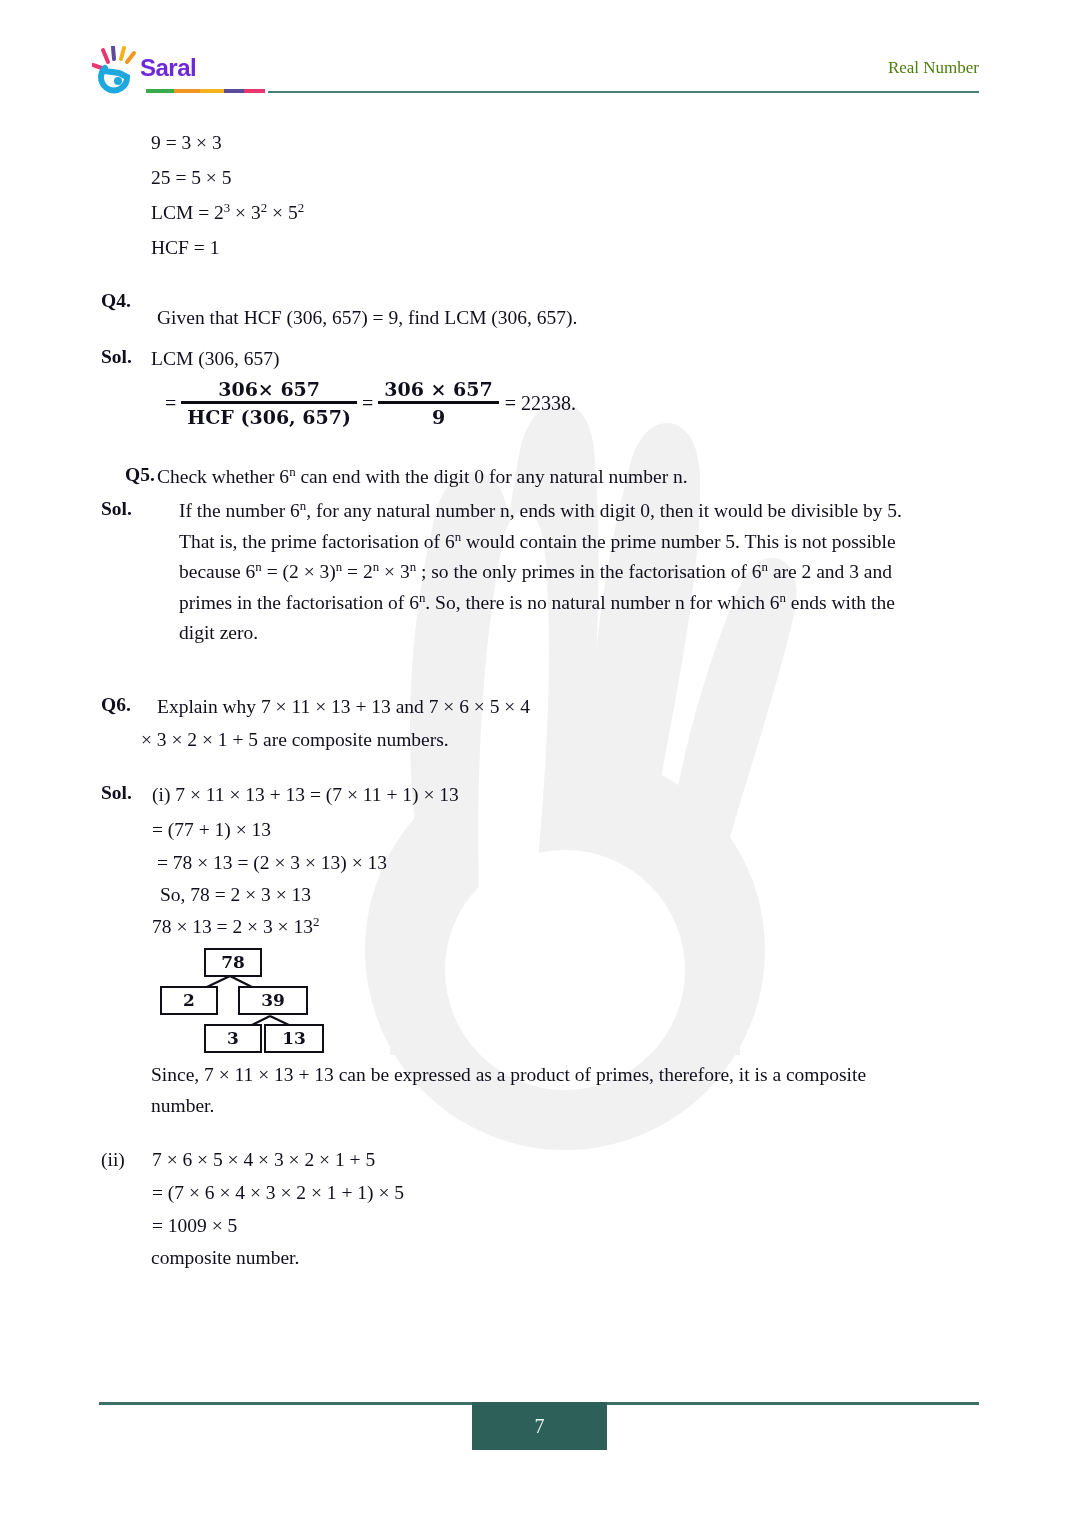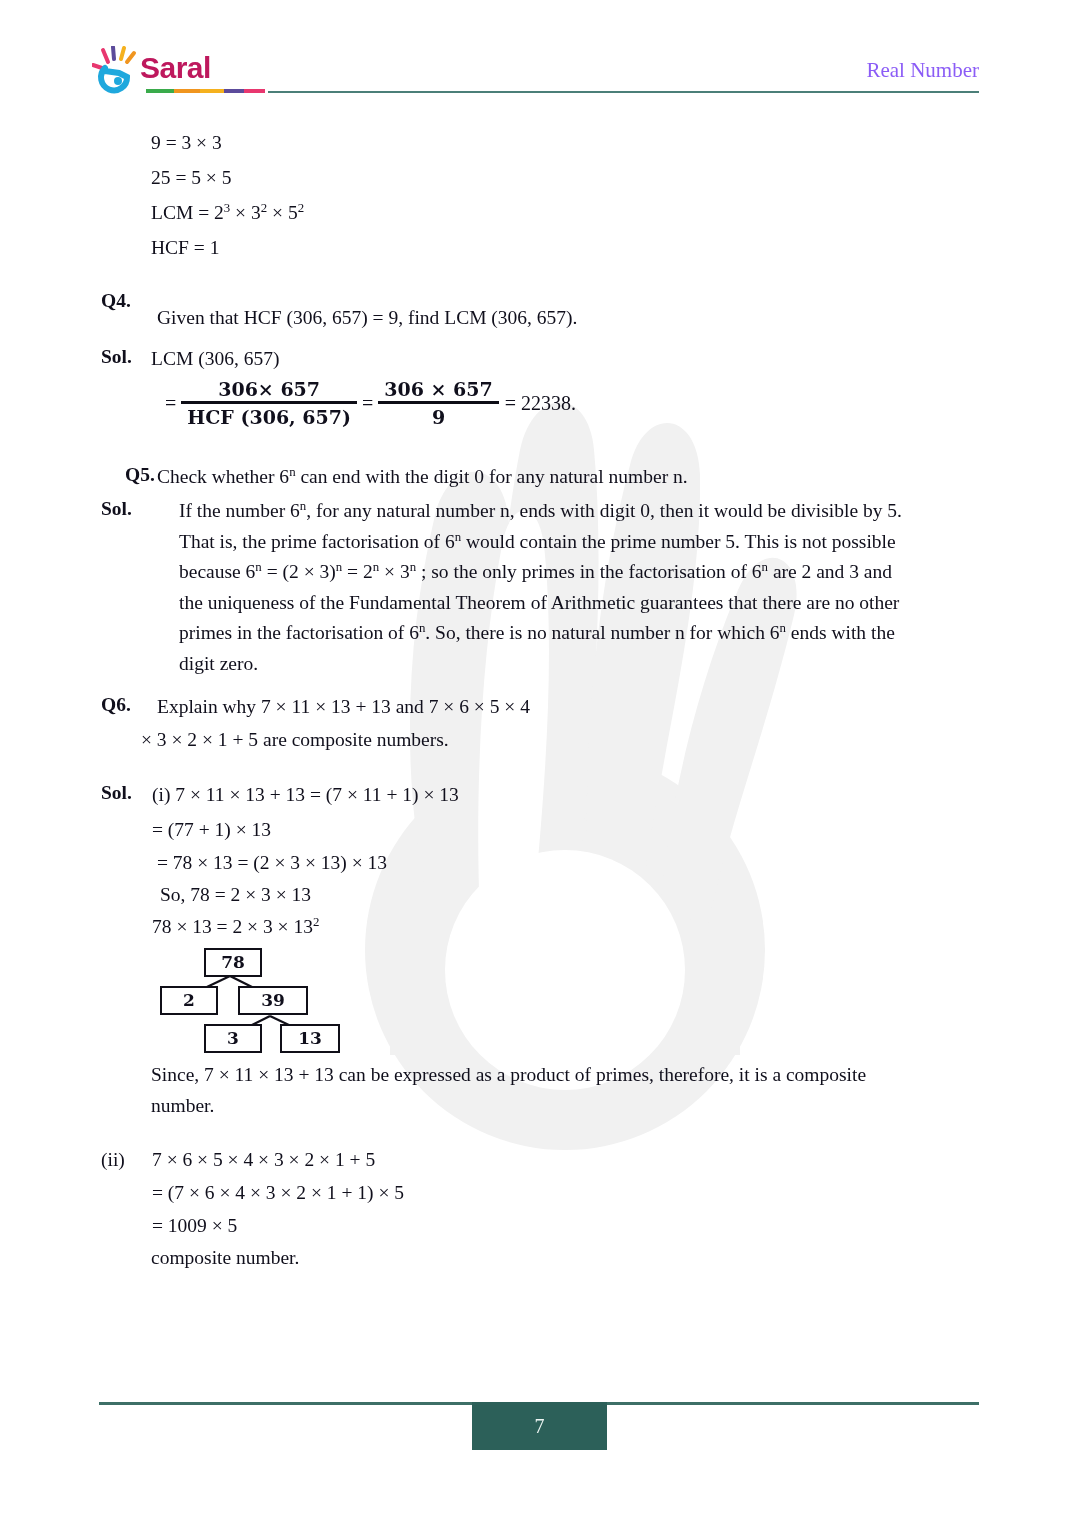--- a/index.html
+++ b/index.html
@@ -45,41 +45,41 @@
     top: 46px;
     width: 175px;
     height: 58px;
   }
   .logo-word {
     position: absolute;
     left: 48px;
     top: 2px;
     font-family: "Liberation Sans", "DejaVu Sans", sans-serif;
     font-weight: bold;
-    font-size: 30px;
+    font-size: 24px;
     letter-spacing: -0.5px;
-    color: #be185d;
+    color: #6d28d9;
     line-height: 40px;
   }
   .logo-bar {
     position: absolute;
     left: 54px;
     top: 43px;
     width: 119px;
     height: 4px;
     display: flex;
   }
   .logo-bar span { height: 100%; }
   .header-title {
     position: absolute;
     right: 100px;
     top: 58px;
-    font-size: 21px;
+    font-size: 17px;
     font-family: "Liberation Serif", "DejaVu Serif", serif;
-    color: #8b5cf6;
+    color: #4d7c0f;
     white-space: nowrap;
   }
   .header-rule {
     position: absolute;
     left: 268px;
     top: 91px;
     width: 711px;
     height: 2px;
     background: #4b7f78;
   }
@@ -275,21 +275,20 @@
     <div class="para" style="left:151px; top:496px; width:840px;margin-left:28px;">
       <div>
         <span>If the number 6</span><sup>n</sup><span>, for any natural number n, ends with digit 0, then it would be divisible by 5.</span>
       </div>
       <div>
         <span>That is, the prime factorisation of 6</span><sup>n</sup><span> would contain the prime number 5. This is not possible</span>
       </div>
       <div>
         <span>because 6</span><sup>n</sup><span> =  (2 × 3)</span><sup>n</sup><span> = 2</span><sup>n</sup><span> × 3</span><sup>n</sup><span> ; so the only primes in the factorisation of 6</span><sup>n</sup><span> are 2 and 3 and</span>
       </div>
-      <div>the uniqueness of the Fundamental Theorem of Arithmetic guarantees that there are no other</div>
       <div>
         <span>primes in the factorisation of 6</span><sup>n</sup><span>. So, there is no natural number n for which 6</span><sup>n</sup><span> ends with the</span>
       </div>
       <div>digit zero.</div>
     </div>
 
     <div class="lbl" style="left:101px; top:692px;">Q6.</div>
     <div class="txt" style="left:157px; top:692px;">Explain why 7 × 11 × 13 + 13 and 7 × 6 × 5 × 4</div>
     <div class="txt" style="left:141px; top:725px;">× 3 × 2 × 1 + 5 are composite numbers.</div>
 
@@ -306,21 +305,21 @@
       <svg width="210" height="112" aria-hidden="true">
         <line x1="78" y1="28" x2="36" y2="48" stroke="#100f18" stroke-width="2.2"></line>
         <line x1="78" y1="28" x2="118" y2="48" stroke="#100f18" stroke-width="2.2"></line>
         <line x1="118" y1="68" x2="78" y2="88" stroke="#100f18" stroke-width="2.2"></line>
         <line x1="118" y1="68" x2="160" y2="88" stroke="#100f18" stroke-width="2.2"></line>
       </svg>
       <div class="node" style="left:52px; top:0px; width:54px;">78</div>
       <div class="node" style="left:8px; top:38px; width:54px;">2</div>
       <div class="node" style="left:86px; top:38px; width:66px;">39</div>
       <div class="node" style="left:52px; top:76px; width:54px;">3</div>
-      <div class="node" style="left:128px; top:76px; width:56px;text-align:center;">13</div>
+      <div class="node" style="left:112px; top:76px; width:56px;text-align:center;">13</div>
     </div>
 
     <div class="para" style="left:151px; top:1060px; width:840px;">
       <div>Since, 7 × 11 × 13 + 13 can be expressed as a product of primes, therefore, it is a composite</div>
       <div>number.</div>
     </div>
 
     <div class="txt" style="left:101px; top:1145px;">(ii)</div>
     <div class="txt" style="left:152px; top:1145px;">7 × 6 × 5 × 4 × 3 × 2 × 1 + 5</div>
     <div class="txt" style="left:152px; top:1178px;">= (7 × 6 × 4 × 3 × 2 × 1 + 1) × 5</div>

